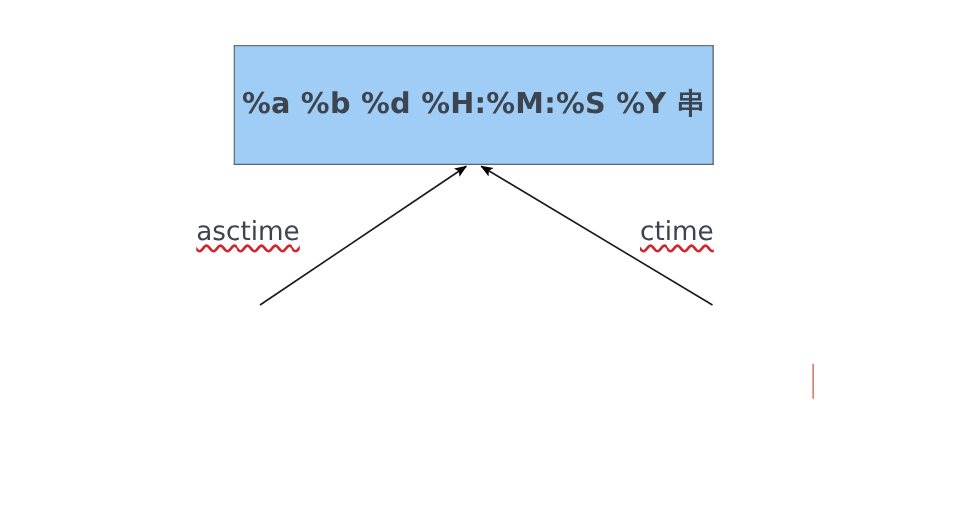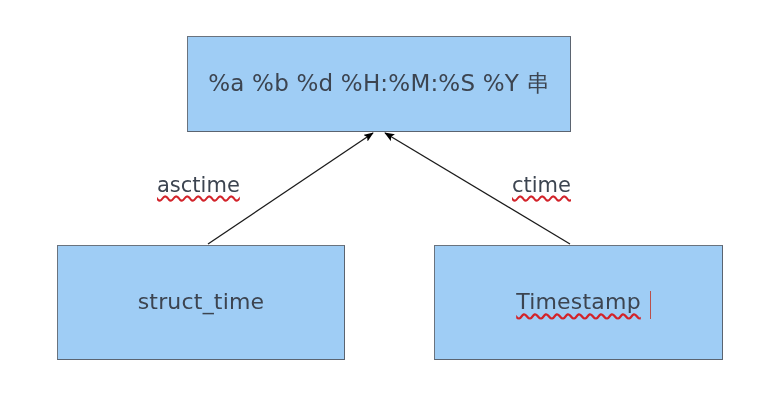--- a/index.html
+++ b/index.html
@@ -30,20 +30,21 @@
     position: absolute;
     box-sizing: border-box;
     background: #9FCDF5;
     border: 1px solid #5b6470;
     border-top-color: #6a737e;
     border-left-color: #6a737e;
     display: flex;
     align-items: center;
     justify-content: center;
     box-shadow: 0 0 0 0 transparent;
+    font-weight: bold;
   }
   .node-label {
     color: #3c4450;
     font-size: 22px;
     line-height: 1.1;
     letter-spacing: 0.2px;
     white-space: nowrap;
     text-align: center;
   }
   .node-label.misspelled {
@@ -115,27 +116,21 @@
 
     <line x1="208" y1="244" x2="373" y2="133" stroke="#1b1b1b" stroke-width="1.3" marker-end="url(#arrow-filled)"></line>
 
     <line x1="570" y1="244" x2="385" y2="133" stroke="#1b1b1b" stroke-width="1.3" marker-end="url(#arrow-filled)"></line>
   </svg>
 
   <div class="node" id="node-top">
     <span class="node-label">%a %b %d %H:%M:%S %Y 串</span>
   </div>
 
-  <div class="node" id="node-struct-time">
-    <span class="node-label">struct_time</span>
-  </div>
 
-  <div class="node" id="node-timestamp">
-    <span class="node-label misspelled">Timestamp</span>
-  </div>
 
   <div class="caret"></div>
 
   <div class="edge-label" id="edge-label-asctime">asctime</div>
 
   <div class="edge-label" id="edge-label-ctime">ctime</div>
 
 </div>
 
 </body></html>

